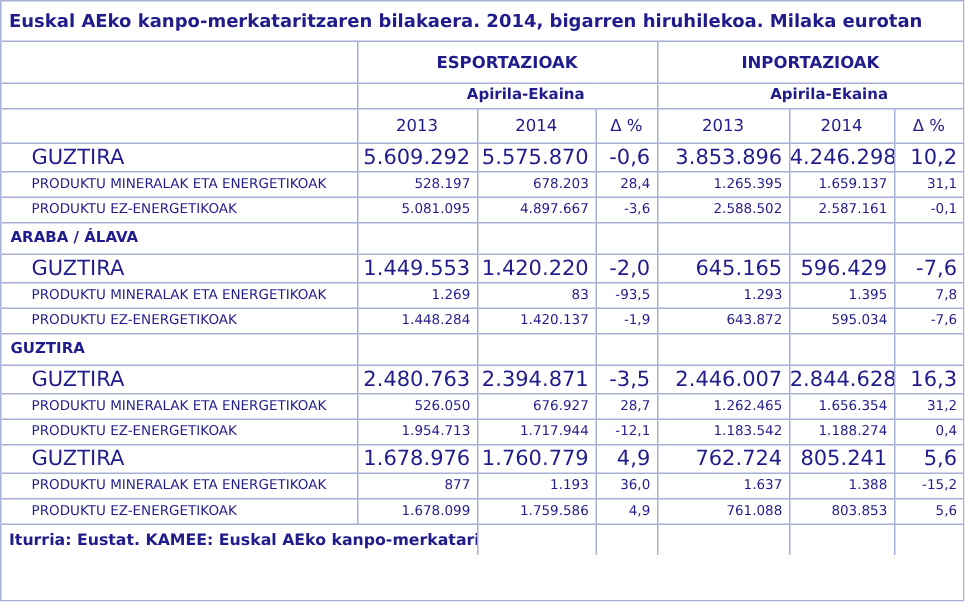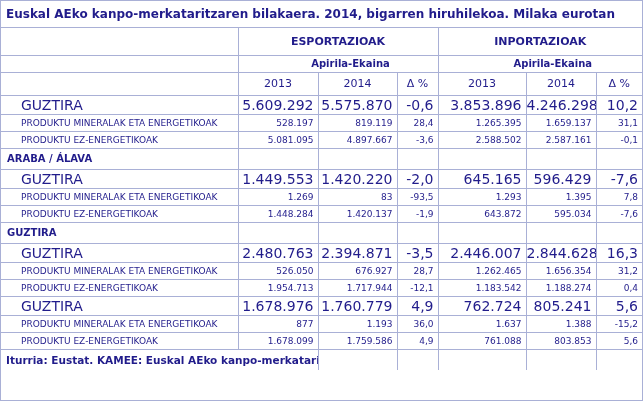--- a/index.html
+++ b/index.html
@@ -92,21 +92,21 @@
           <td class="num">5.609.292</td>
           <td class="num">5.575.870</td>
           <td class="num">-0,6</td>
           <td class="num">3.853.896</td>
           <td class="num">4.246.298</td>
           <td class="num">10,2</td>
         </tr>
         <tr class="r-prod">
           <td class="lbl">PRODUKTU MINERALAK ETA ENERGETIKOAK</td>
           <td class="num">528.197</td>
-          <td class="num">819.119</td>
+          <td class="num">678.203</td>
           <td class="num">28,4</td>
           <td class="num">1.265.395</td>
           <td class="num">1.659.137</td>
           <td class="num">31,1</td>
         </tr>
         <tr class="r-prod">
           <td class="lbl">PRODUKTU EZ-ENERGETIKOAK</td>
           <td class="num">5.081.095</td>
           <td class="num">4.897.667</td>
           <td class="num">-3,6</td>

